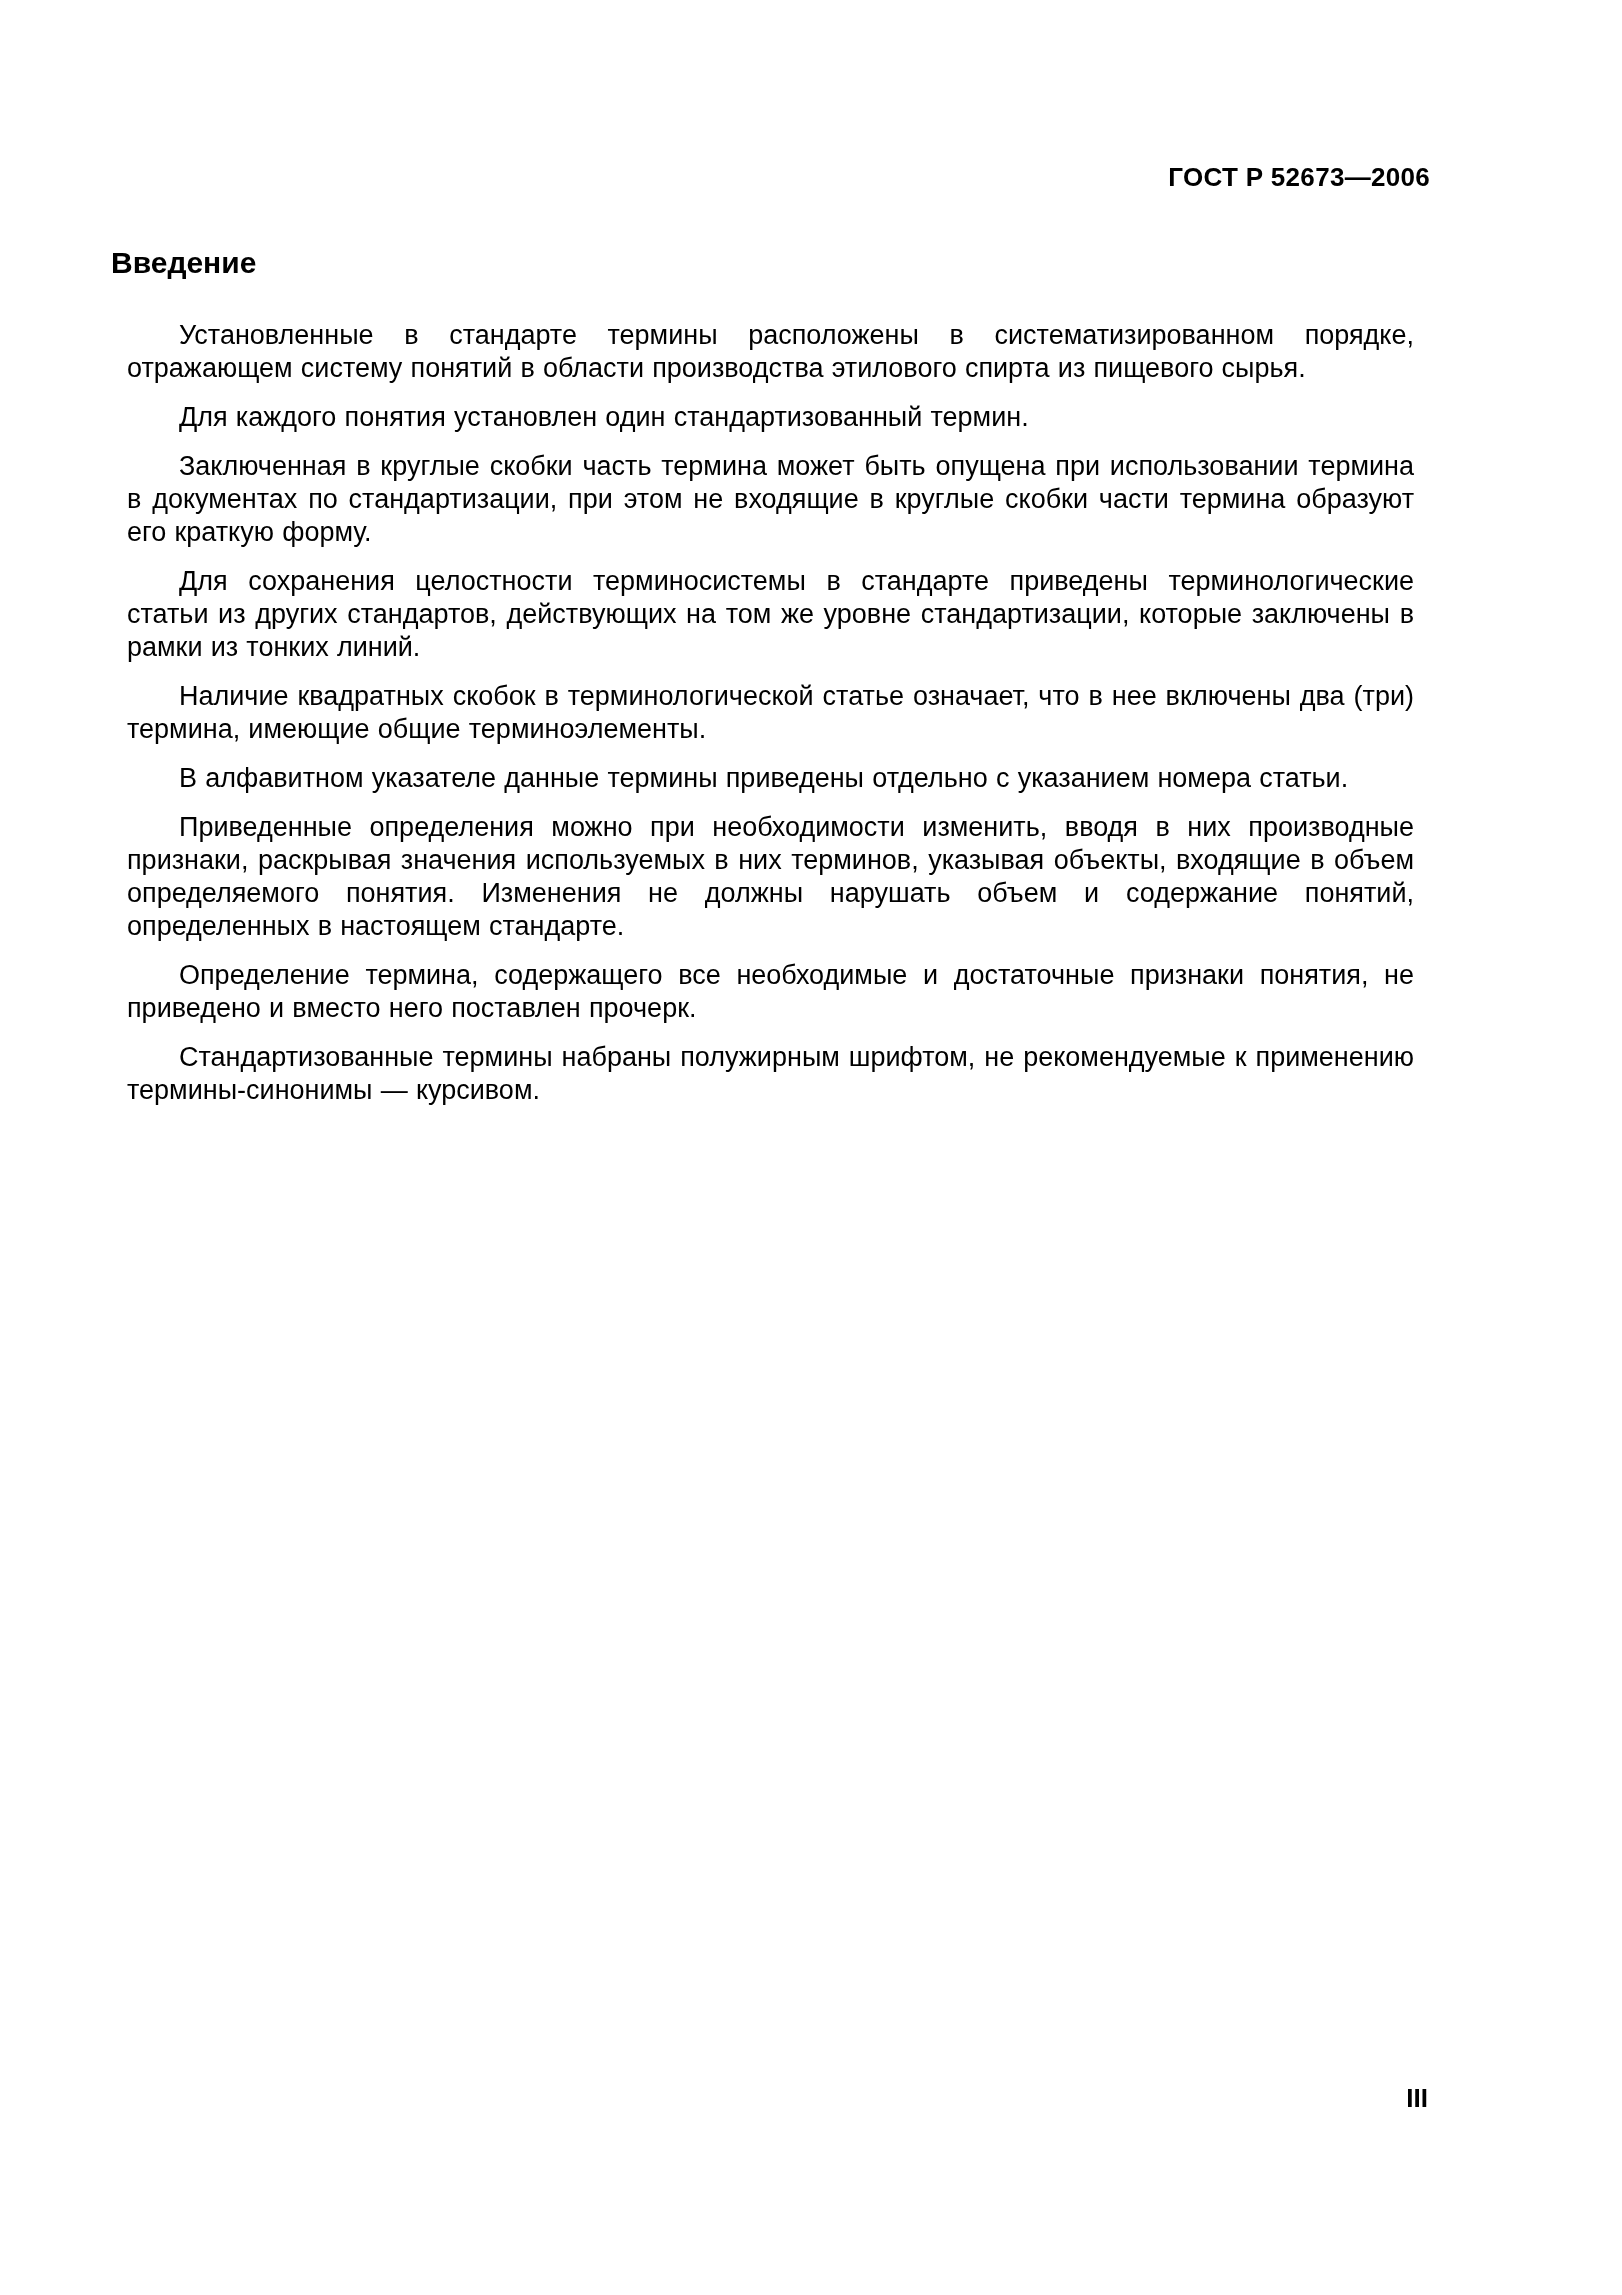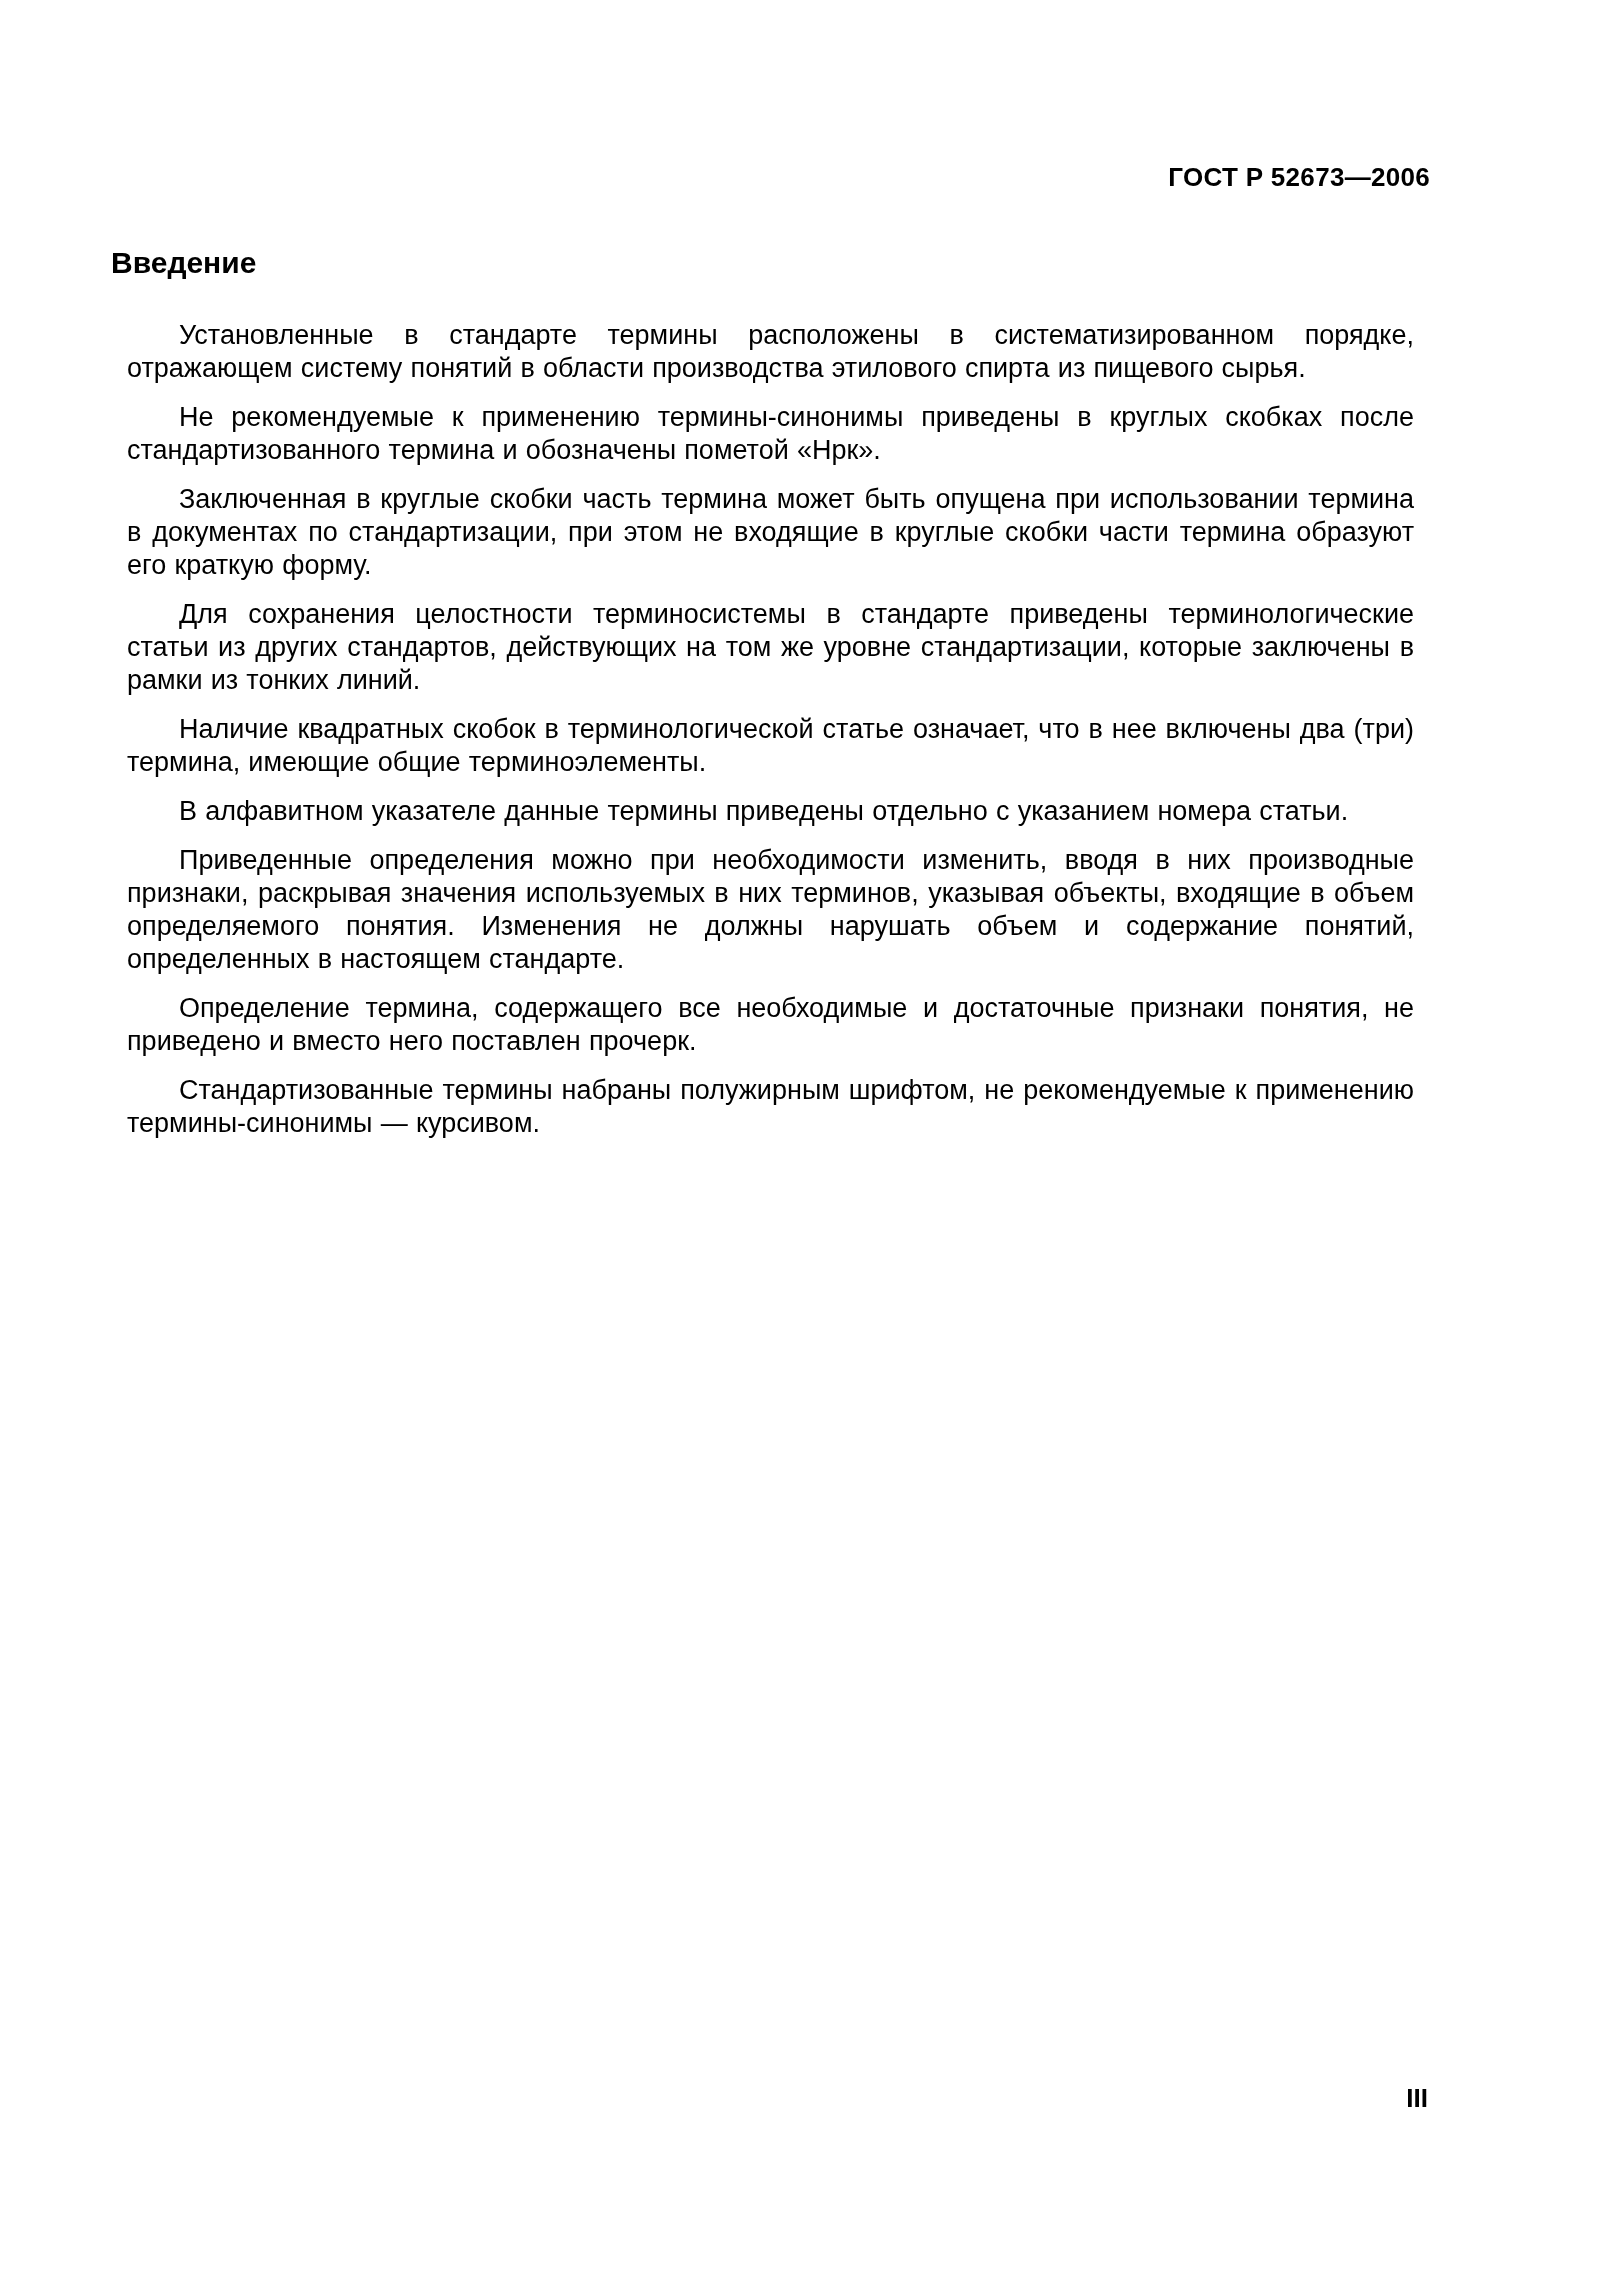--- a/index.html
+++ b/index.html
@@ -65,21 +65,21 @@
 <body>
 
 <div class="page">
 
   <div class="doc-header">ГОСТ Р 52673—2006</div>
 
   <div class="doc-title">Введение</div>
 
   <div class="doc-body">
       <p>Установленные в стандарте термины расположены в систематизированном порядке, отражающем систему понятий в области производства этилового спирта из пищевого сырья.</p>
-      <p>Не рекомендуемые к применению термины-синонимы приведены в круглых скобках после стандартизованного термина и обозначены пометой «Нрк».</p>
+      <p>Для каждого понятия установлен один стандартизованный термин.</p>
       <p>Заключенная в круглые скобки часть термина может быть опущена при использовании термина в документах по стандартизации, при этом не входящие в круглые скобки части термина образуют его краткую форму.</p>
       <p>Для сохранения целостности терминосистемы в стандарте приведены терминологические статьи из других стандартов, действующих на том же уровне стандартизации, которые заключены в рамки из тонких линий.</p>
       <p>Наличие квадратных скобок в терминологической статье означает, что в нее включены два (три) термина, имеющие общие терминоэлементы.</p>
       <p>В алфавитном указателе данные термины приведены отдельно с указанием номера статьи.</p>
       <p>Приведенные определения можно при необходимости изменить, вводя в них производные признаки, раскрывая значения используемых в них терминов, указывая объекты, входящие в объем определяемого понятия. Изменения не должны нарушать объем и содержание понятий, определенных в настоящем стандарте.</p>
       <p>Определение термина, содержащего все необходимые и достаточные признаки понятия, не приведено и вместо него поставлен прочерк.</p>
       <p>Стандартизованные термины набраны полужирным шрифтом, не рекомендуемые к применению термины-синонимы — курсивом.</p>
     </div>
 
   <div class="page-number">III</div>

